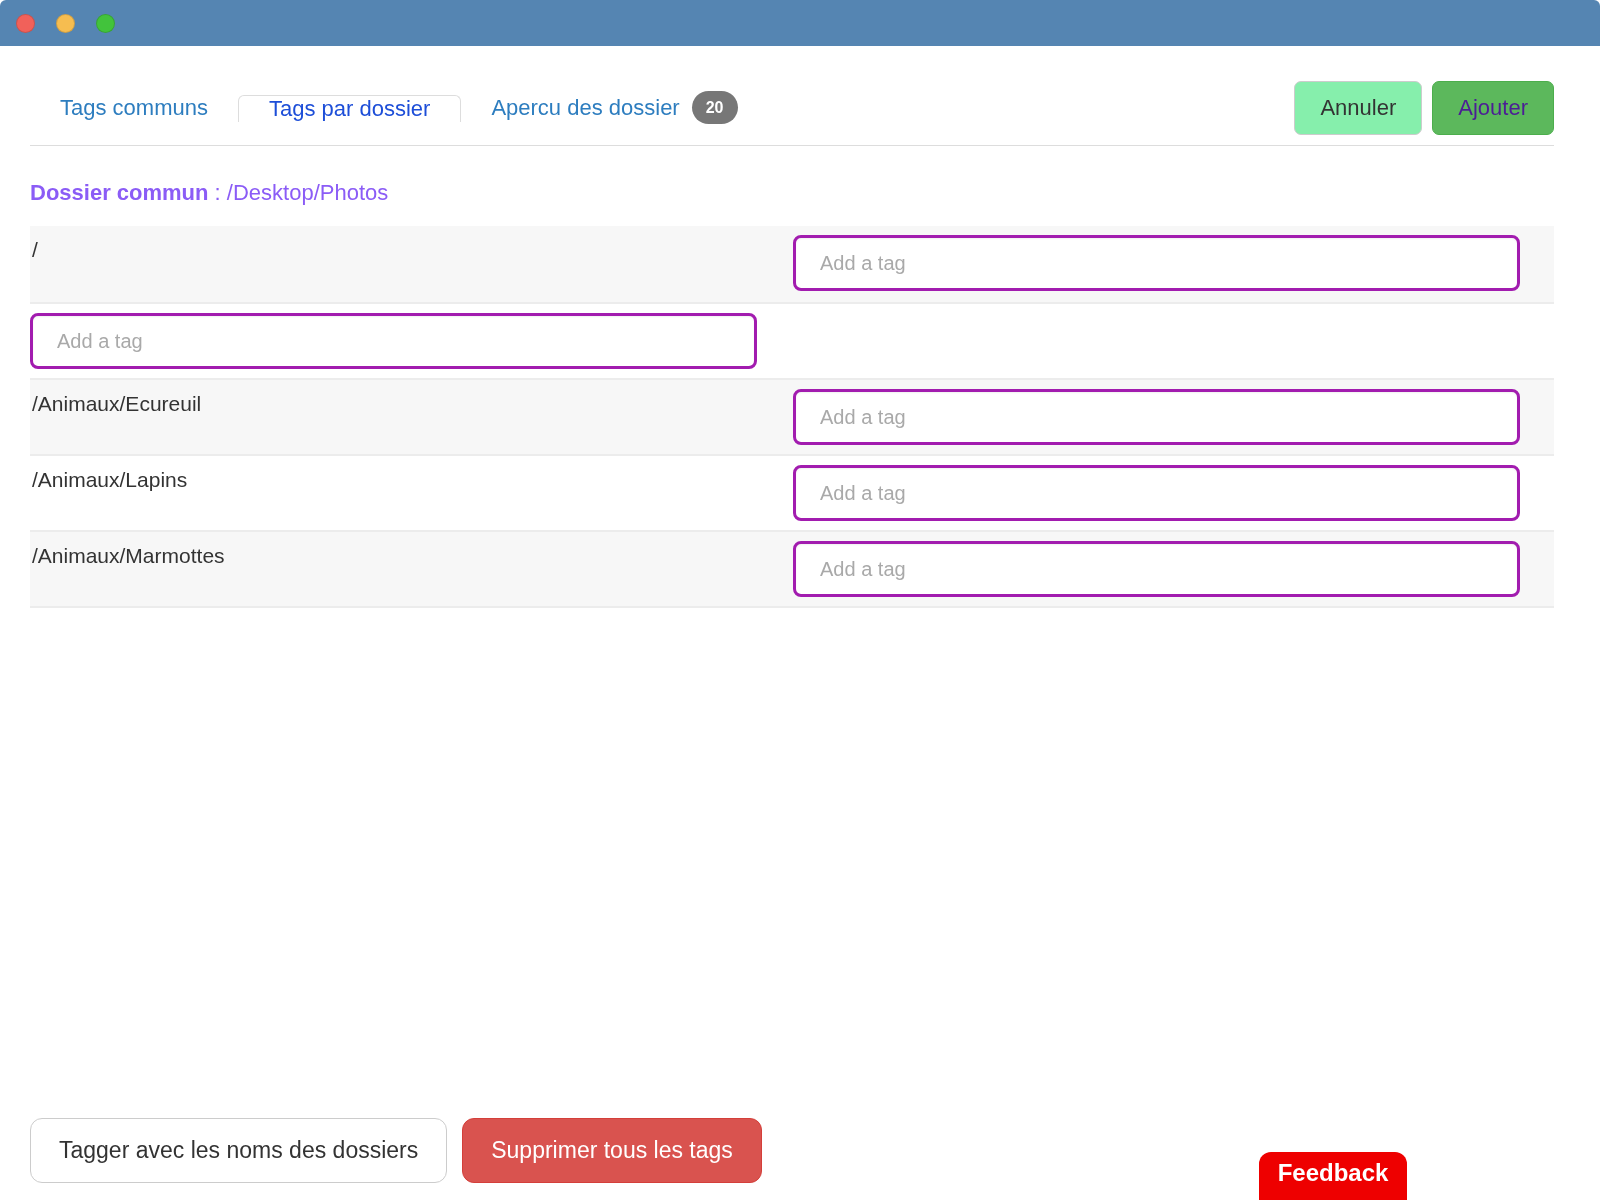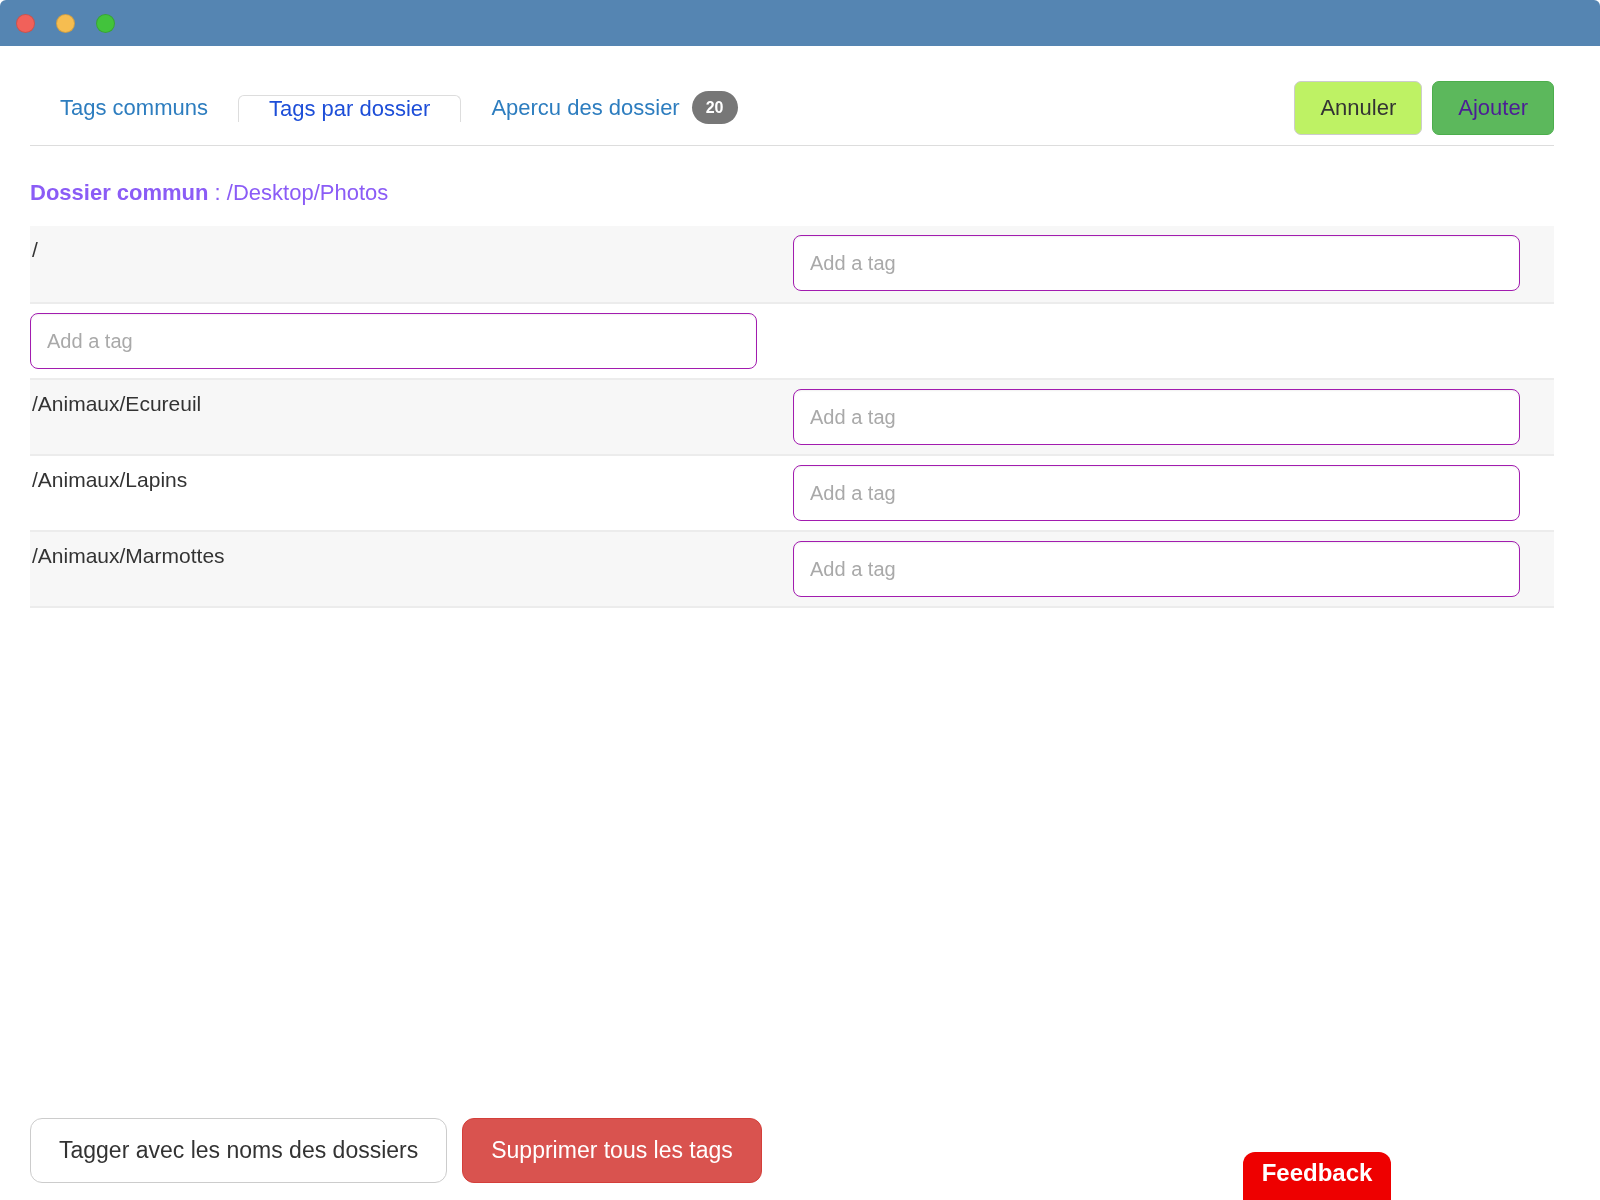--- a/index.html
+++ b/index.html
@@ -54,21 +54,21 @@
     background:var(--badge-gray);color:#fff;
     font-size:16px;font-weight:bold;
     padding:5px 14px;border-radius:17px;line-height:23px;
   }
   .tabbar .spacer{flex:1;}
   .hdr-buttons{display:flex;align-items:flex-start;padding-top:1px;}
   .btn{
     font-family:inherit;font-size:22px;line-height:22px;
     padding:15px 25px;border-radius:7px;cursor:pointer;
   }
-  .btn-default{background:#bef264;border:1px solid #ccc;color:#333;}
+  .btn-default{background:#86efac;border:1px solid #ccc;color:#333;}
   .btn-success{background:var(--success-green);border:1px solid var(--success-green-border);color:#4c1d95;margin-left:10px;}
   
   .common-folder{
     margin:34px 46px 0 30px;
     font-size:22px;color:#8b5cf6;
   }
   .common-folder .lbl{font-weight:bold;}
   
   .folder-table{
     margin:20px 46px 0 30px;
@@ -82,39 +82,39 @@
   .frow:nth-child(odd){background:var(--stripe-gray);}
   .frow:nth-child(even){background:#fff;}
   .fpath{
     flex:0 0 763px;
     padding:12px 10px 0 2px;
     font-size:21px;color:#333;
     white-space:nowrap;overflow:hidden;
   }
   .tag-input{
     flex:0 0 727px;height:56px;margin-top:9px;
-    border:1px solid #a21caf;border-radius:8px;
+    border:3px solid #a21caf;border-radius:8px;
     background:#fff;box-shadow:inset 0 1px 2px rgba(0,0,0,.06);
     font-family:inherit;font-size:20px;color:#555;
-    padding:0 16px;outline:none;
+    padding:0 24px;outline:none;
   }
   .tag-input::placeholder{color:#a9a9a9;opacity:1;}
   
   .footer{
     position:absolute;left:30px;bottom:17px;
     display:flex;align-items:stretch;
   }
   .btn-big{
     font-family:inherit;font-size:23px;line-height:23px;
     padding:20px 28px;border-radius:12px;cursor:pointer;
   }
   .btn-tagger{background:#fff;border:1px solid #ccc;color:#333;}
   .btn-supprimer{background:var(--danger-red);border:1px solid var(--danger-red-border);color:#fff;margin-left:15px;}
   .feedback{
-    position:absolute;right:209px;bottom:0;
+    position:absolute;right:193px;bottom:0;
     width:148px;height:48px;
     background:var(--feedback-red);color:#fff;
     border:none;border-radius:12px 12px 0 0;
     font-family:inherit;font-size:24px;font-weight:bold;
     display:flex;align-items:center;justify-content:center;
     padding-bottom:6px;cursor:pointer;
   }
 </style>
 </head>
 <body>

